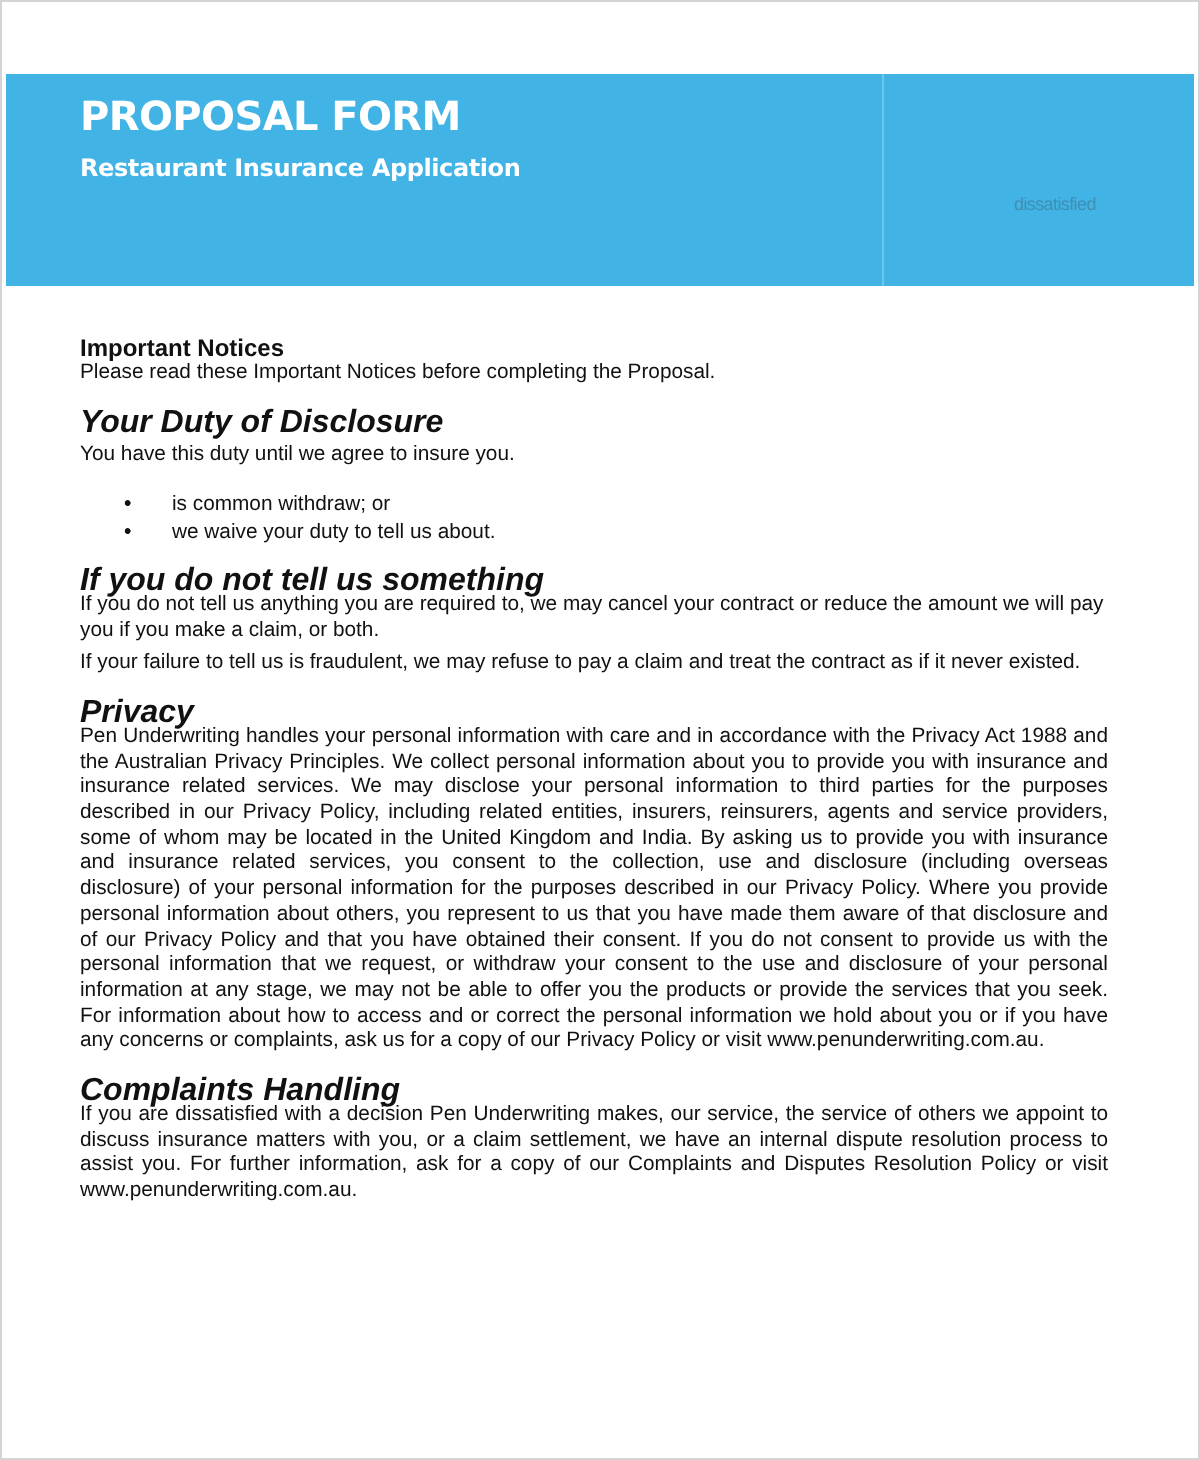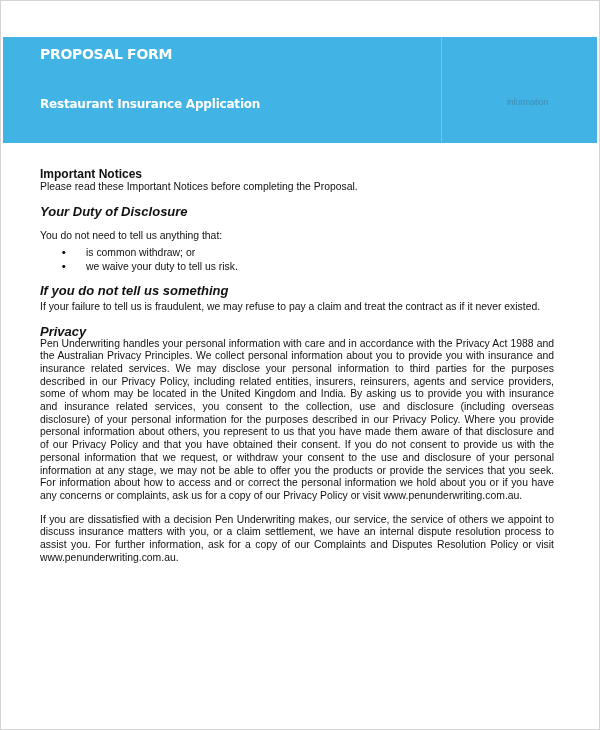--- a/index.html
+++ b/index.html
@@ -15,105 +15,107 @@
       position: absolute; left: 2px; top: 36px; width: 594px; height: 106px;
       background: #42b3e5;
     }
     .header-divider {
       position: absolute; left: 438px; top: 0; width: 1px; height: 106px;
       background: #6cc6ee;
     }
     .header-title {
       position: absolute; left: 37px; top: 9px;
       font-family: "DejaVu Sans", sans-serif; font-weight: bold;
-      font-size: 14px; color: #ffffff; letter-spacing: -0.3px;
+      font-size: 20px; color: #ffffff; letter-spacing: -0.3px;
     }
     .header-subtitle {
-      position: absolute; left: 37px; top: 60px;
+      position: absolute; left: 37px; top: 40px;
       font-family: "DejaVu Sans", sans-serif; font-weight: bold;
       font-size: 12px; color: #ffffff; letter-spacing: -0.2px;
     }
     .logo {
       position: absolute; left: 490px; top: 20px; width: 70px; height: 60px;
     }
     .logo-word {
       position: absolute; left: 0; top: 0;
       font-family: "DejaVu Serif", serif; font-style: italic;
       font-size: 36px; color: #ffffff; letter-spacing: -3px; line-height: 40px;
     }
     .logo-sub {
       position: absolute; left: 14px; top: 40px;
       font-size: 9px; color: #3f8fb3; letter-spacing: -0.3px;
     }
     .content {
       position: absolute; left: 39px; top: 166px; width: 514px;
       font-size: 10.4px; line-height: 12.7px; color: #111;
     }
     .h1 { font-weight: bold; font-size: 12px; line-height: 14px; margin: 0; }
-    .h2 { font-weight: bold; font-style: italic; font-size: 13px; line-height: 13px; margin: 0; }
+    .h2 { font-weight: bold; font-style: italic; font-size: 16px; line-height: 13px; margin: 0; }
     p { margin: 0; }
     .gap-s { height: 4px; }
     .gap-m { height: 11px; }
     .justify { text-align: justify; }
     ul.bullets { list-style: none; margin: 4px 0 0 0; padding: 0; }
     ul.bullets li { position: relative; padding-left: 46px; line-height: 13.2px; }
     ul.bullets li .bullet { position: absolute; left: 22px; top: 0; }
   </style>
 </head>
 <body>
 
 <div class="page">
 
   <div class="header">
     <div class="header-title">PROPOSAL FORM</div>
     <div class="header-subtitle">Restaurant Insurance Application</div>
     <div class="header-divider"></div>
     <div class="logo">
-      <div class="logo-sub">information</div>
+      <div class="logo-sub">dissatisfied</div>
     </div>
   </div>
 
   <div class="content">
 
     <div>
       <p class="h1">Important Notices</p>
       <p>Please read these Important Notices before completing the Proposal.</p>
     </div>
 
     <div class="gap-m"></div>
 
     <div>
       <p class="h2">Your Duty of Disclosure</p>
       <div class="gap-s"></div>
+      <p>You have this duty until we agree to insure you.</p>
       <div class="gap-s"></div>
       <div class="gap-s"></div>
-      <p>You do not need to tell us anything that:</p>
       <ul class="bullets">
         <li><span class="bullet">•</span></li>
         <li><span class="bullet">•</span><span>is common withdraw; or</span></li>
         <li><span class="bullet">•</span></li>
-        <li><span class="bullet">•</span><span>we waive your duty to tell us risk.</span></li>
+        <li><span class="bullet">•</span><span>we waive your duty to tell us about.</span></li>
       </ul>
     </div>
 
     <div class="gap-m"></div>
 
     <div>
       <p class="h2">If you do not tell us something</p>
+      <p>If you do not tell us anything you are required to, we may cancel your contract or reduce the amount we will pay you if you make a claim, or both.</p>
       <div class="gap-s"></div>
       <p>If your failure to tell us is fraudulent, we may refuse to pay a claim and treat the contract as if it never existed.</p>
     </div>
 
     <div class="gap-m"></div>
 
     <div>
       <p class="h2">Privacy</p>
       <p class="justify">Pen Underwriting handles your personal information with care and in accordance with the Privacy Act 1988 and the Australian Privacy Principles.  We collect personal information about you to provide you with insurance and insurance related services. We may disclose your personal information to third parties for the purposes described in our Privacy Policy, including related entities, insurers, reinsurers, agents and service providers, some of whom may be located in the United Kingdom and India.  By asking us to provide you with insurance and insurance related services, you consent to the collection, use and disclosure (including overseas disclosure) of your personal information for the purposes described in our Privacy Policy.  Where you provide personal information about others, you represent to us that you have made them aware of that disclosure and of our Privacy Policy and that you have obtained their consent.  If you do not consent to provide us with the personal information that we request, or withdraw your consent to the use and disclosure of your personal information at any stage, we may not be able to offer you the products or provide the services that you seek. For information about how to access and or correct the personal information we hold about you or if you have any concerns or complaints, ask us for a copy of our Privacy Policy or visit www.penunderwriting.com.au.</p>
     </div>
 
     <div class="gap-m"></div>
 
     <div>
+      <p class="h2">Complaints Handling</p>
       <p class="justify">If you are dissatisfied with a decision Pen Underwriting makes, our service, the service of others we appoint to discuss insurance matters with you, or a claim settlement, we have an internal dispute resolution process to assist you.  For further information, ask for a copy of our Complaints and Disputes Resolution Policy or visit www.penunderwriting.com.au.</p>
     </div>
 
   </div>
 </div>
 
 </body></html>

